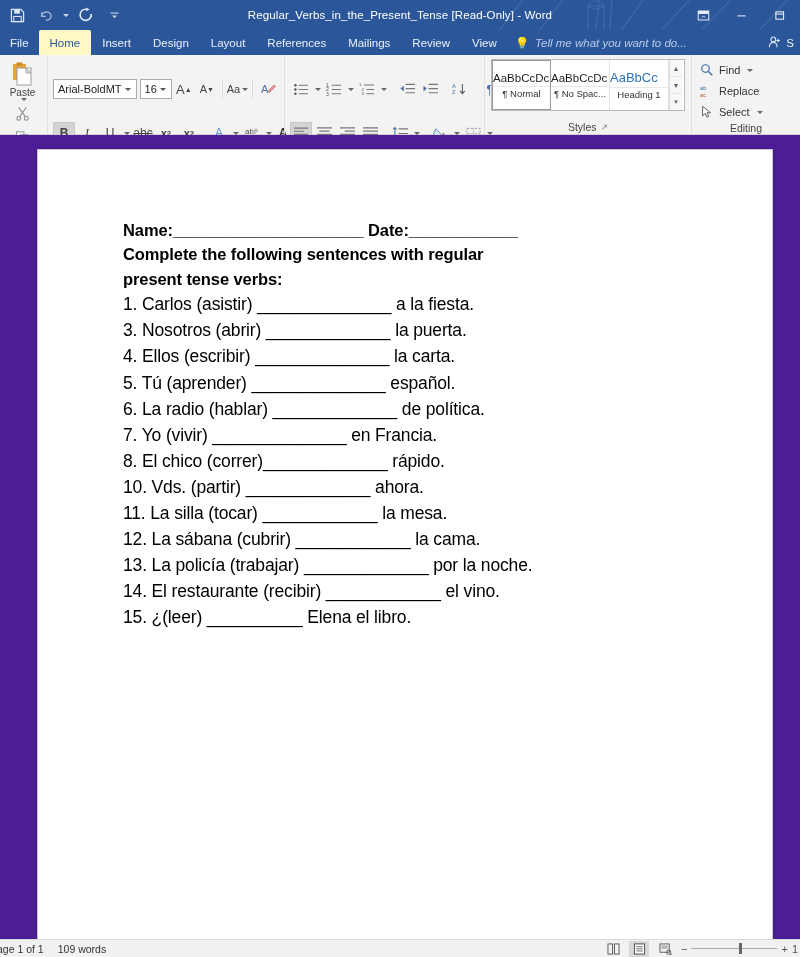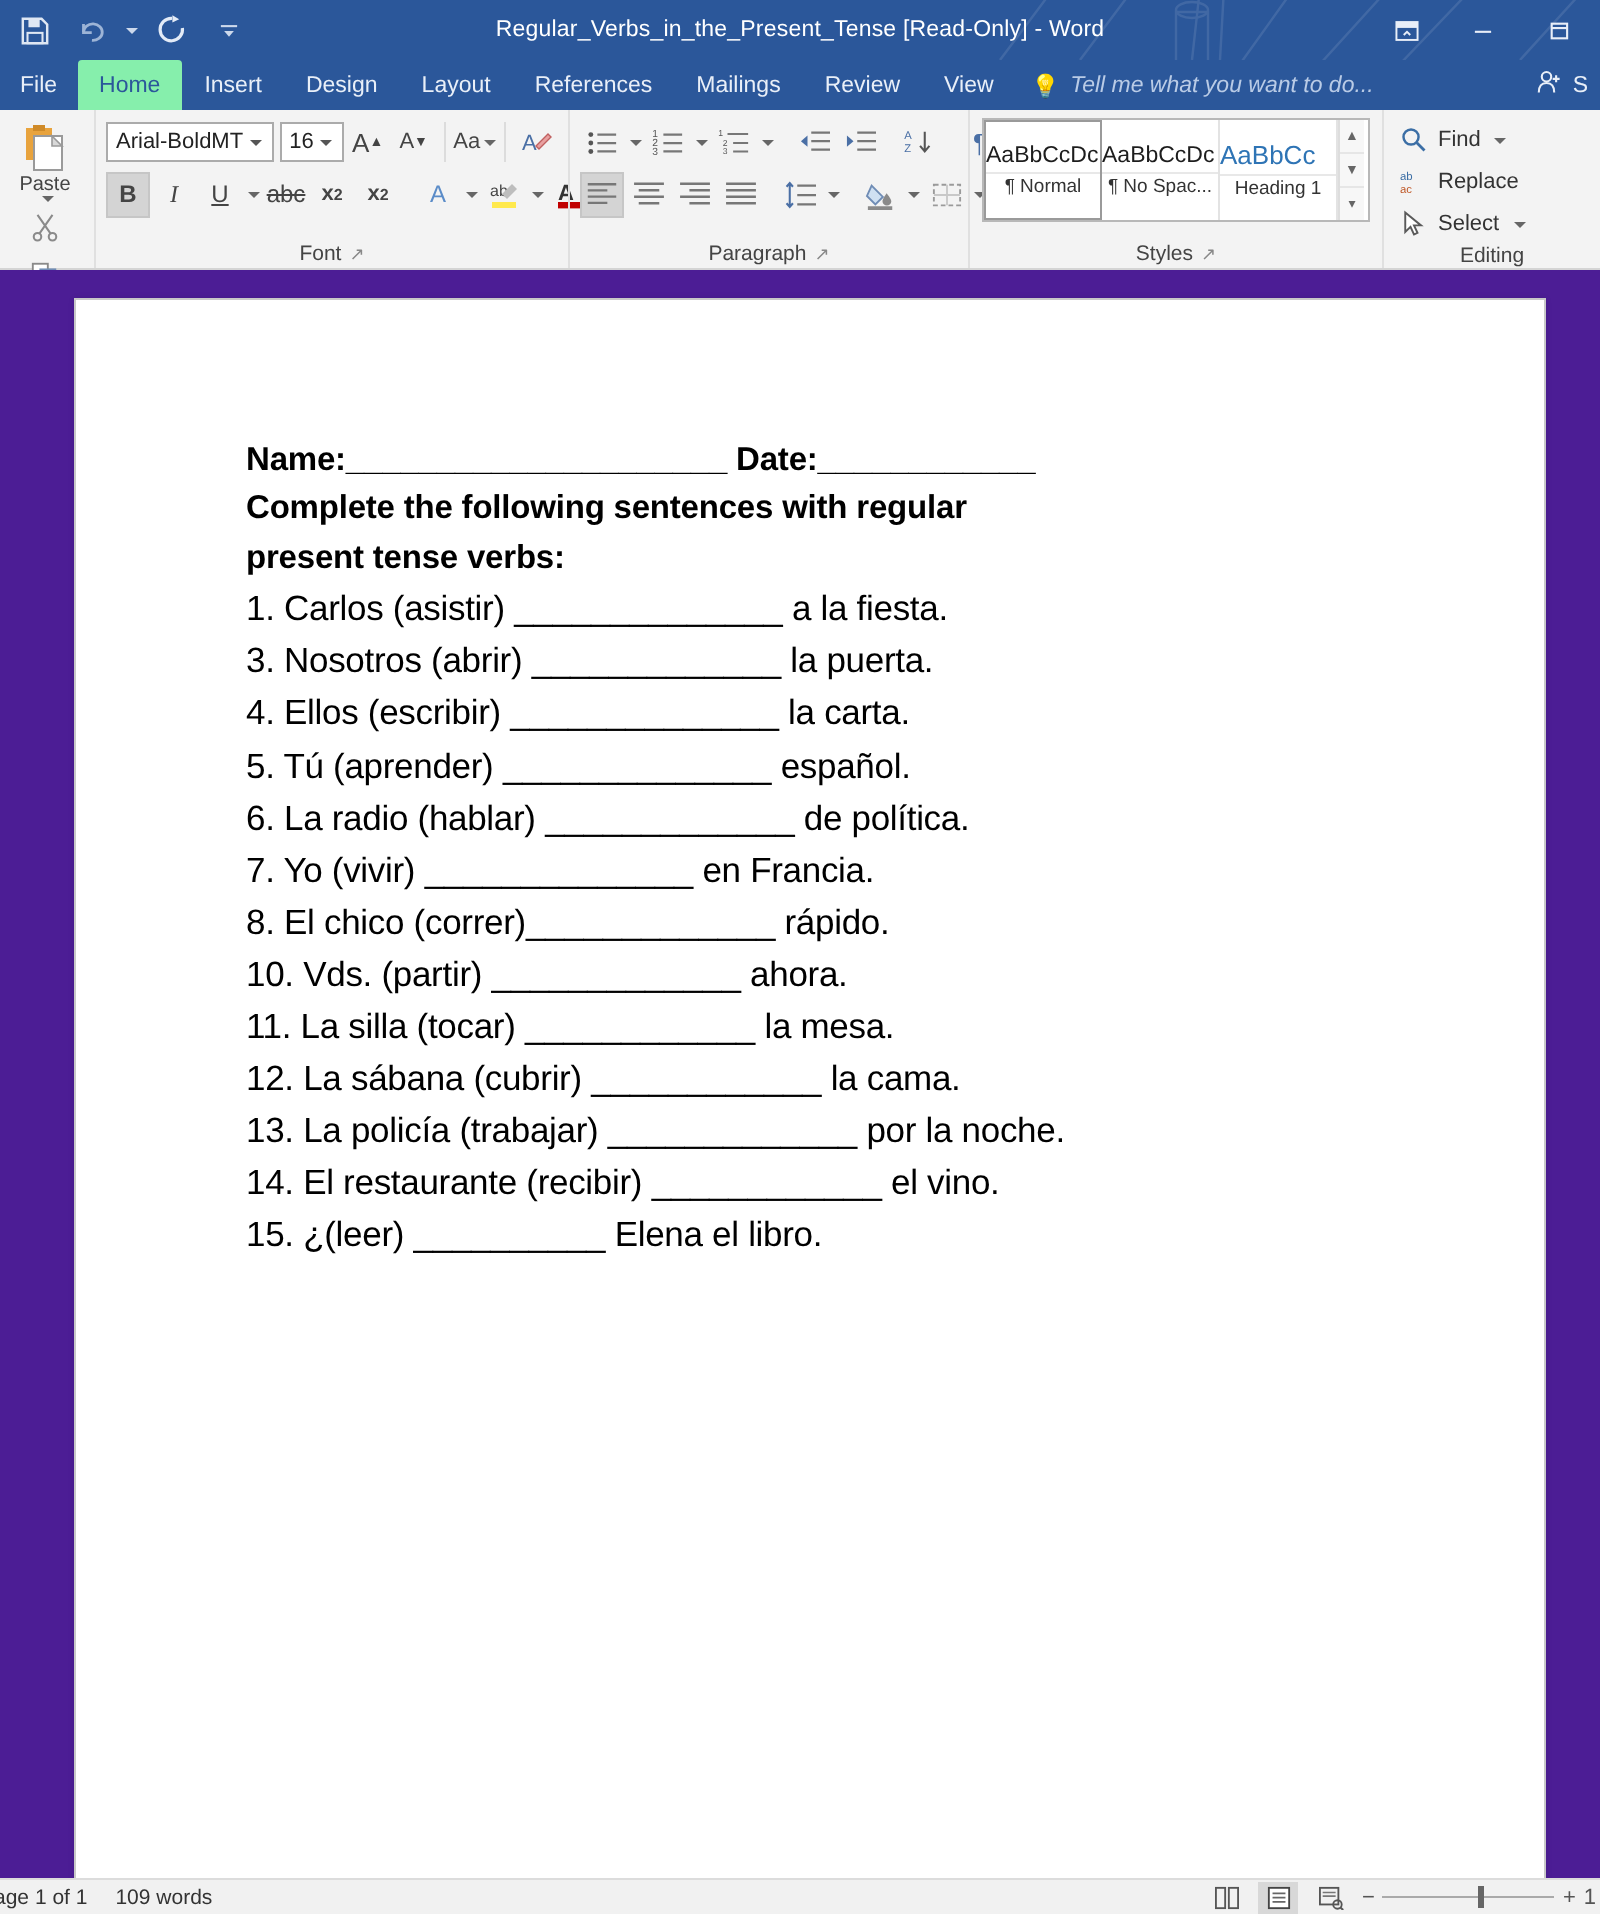--- a/index.html
+++ b/index.html
@@ -43,21 +43,21 @@
   .tabbar {
     height: 25px; background: #2b579a; display: flex; align-items: flex-end;
     position: relative;
   }
   .tab {
     height: 25px; padding: 0 11px; display: flex; align-items: center;
     color: #e9eff8; font-size: 11.5px; white-space: nowrap;
   }
   .tab.file { background: #2b579a; padding: 0 10px; }
   .tab.active {
-    background: #86efac; color: #2b579a; border-top-left-radius: 2px; border-top-right-radius: 2px;
+    background: #fef9c3; color: #2b579a; border-top-left-radius: 2px; border-top-right-radius: 2px;
   }
   .tellme {
     display: flex; align-items: center; gap: 5px; color: #b9cbe6; font-size: 11.5px;
     padding: 0 8px; height: 25px; font-style: italic;
   }
   .tellme .bulb { color: #ffd966; font-style: normal; }
   .account {
     margin-left: auto; display: flex; align-items: center; gap: 4px;
     color: #e9eff8; font-size: 11.5px; padding: 0 6px; height: 25px; overflow: hidden;
   }
@@ -70,21 +70,21 @@
   .rgroup { position: relative; display: flex; flex-direction: column; padding: 3px 0 0 0; }
   .rgroup + .rgroup { border-left: 1px solid #e0e0e0; }
   .rgroup-body { flex: 1; padding: 0 5px; }
   .rgroup-label {
     height: 15px; text-align: center; font-size: 10.5px; color: #444;
     display: flex; align-items: center; justify-content: center; gap: 4px;
   }
   .dialog-launcher {
     font-size: 9px; color: #888; display: inline-block;
   }
-  .rrow { display: flex; align-items: center; gap: 1px; height: 26px; }
+  .rrow { display: flex; align-items: center; gap: 1px; height: 26px; margin-top: 18px; }
   .btn {
     display: flex; align-items: center; justify-content: center;
     height: 23px; min-width: 22px; padding: 0 2px; color: #444; font-size: 11px;
   }
   .btn.on { background: #d4d4d4; border: 1px solid #c6c6c6; }
   .caret { width: 0; height: 0; margin-left: 2px;
     border-left: 3px solid transparent; border-right: 3px solid transparent;
     border-top: 3px solid #666; }
   .sep { width: 1px; height: 20px; background: #dcdcdc; margin: 0 3px; }
 

